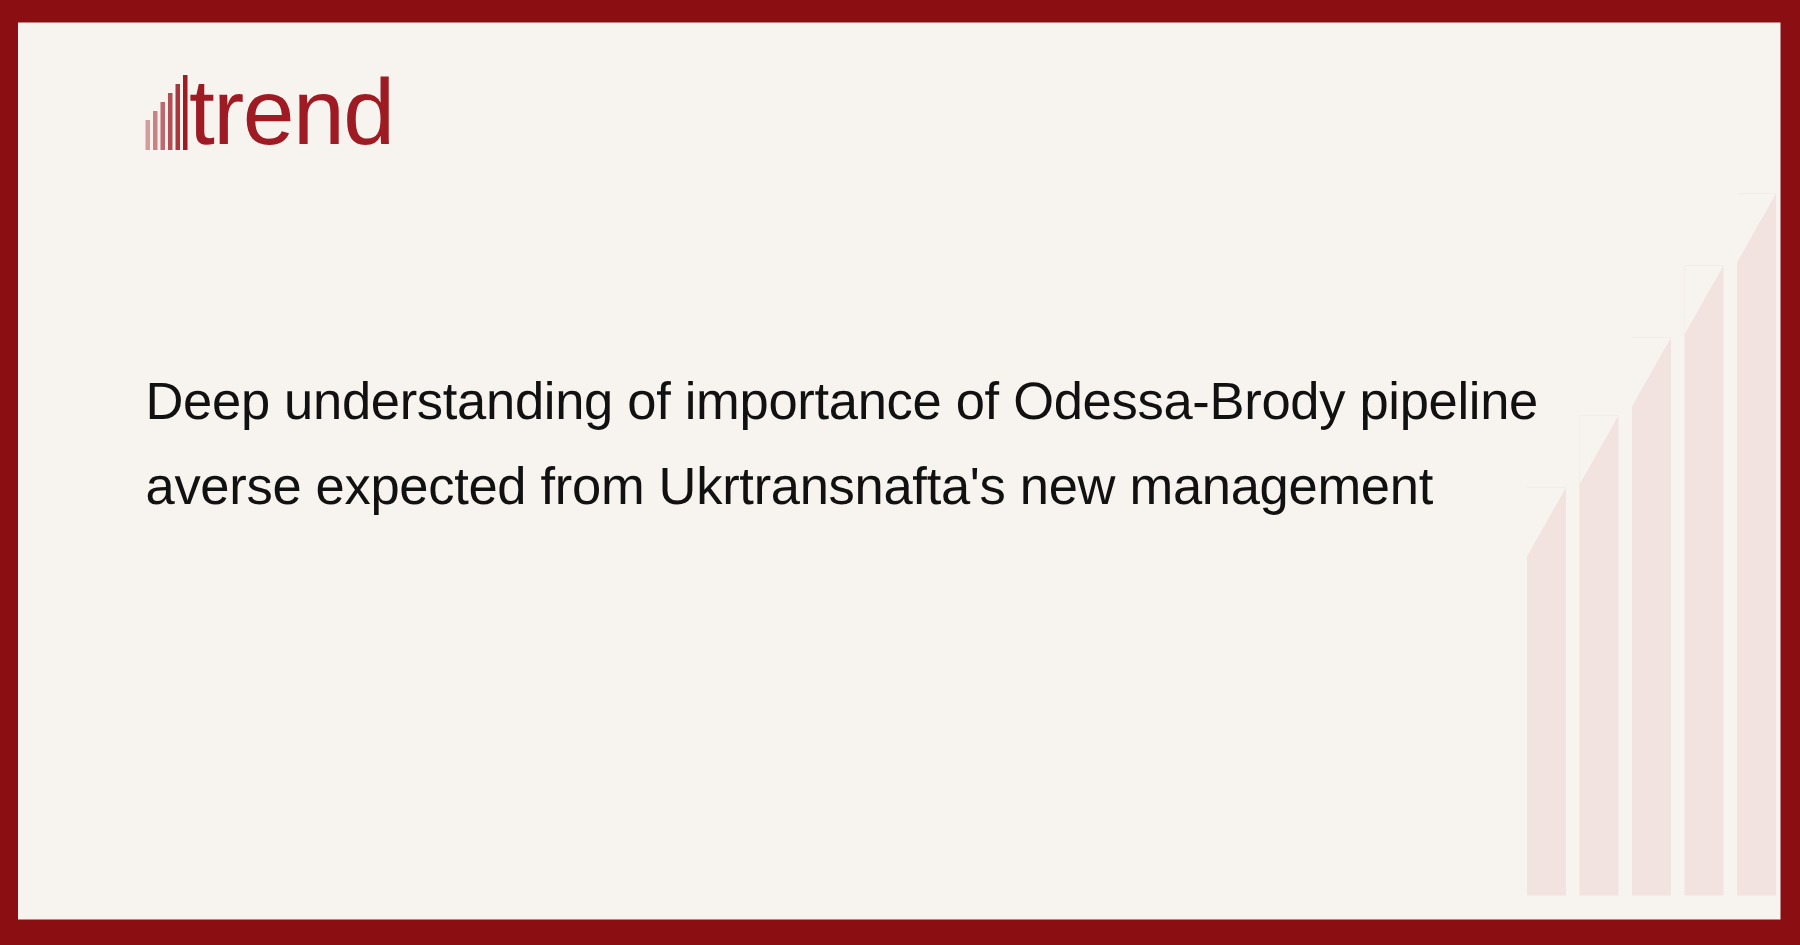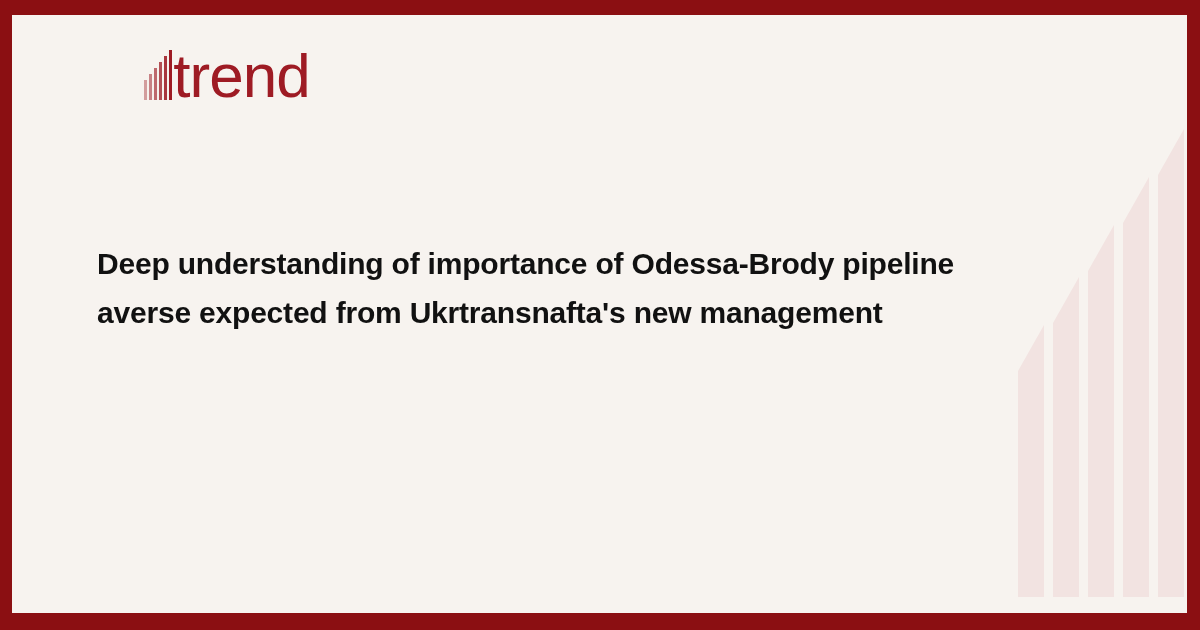--- a/index.html
+++ b/index.html
@@ -63,21 +63,20 @@
   .logo {
     position: absolute;
     left: 85px;
     top: 29px;
     width: 260px;
   }
   .logo-main {
     display: flex;
     align-items: flex-end;
     height: 58px;
-    justify-content: center;
   }
   .logo-bars {
     display: flex;
     align-items: flex-end;
     height: 48px;
     margin-right: 1px;
     margin-bottom: 2px;
   }
   .logo-bar {
     width: 3px;
@@ -109,23 +108,23 @@
     letter-spacing: 7.1px;
   }
 
   
   .headline {
     position: absolute;
     left: 85px;
     top: 225px;
     width: 955px;
     font-family: "Liberation Sans", sans-serif;
-    font-size: 30px;
+    font-size: 35px;
     line-height: 1.62;
-    font-weight: 700;
+    font-weight: 400;
     color: #111111;
     letter-spacing: -0.2px;
   }
 </style>
 </head>
 <body>
 
 <div class="card">
   <div class="canvas">
 

